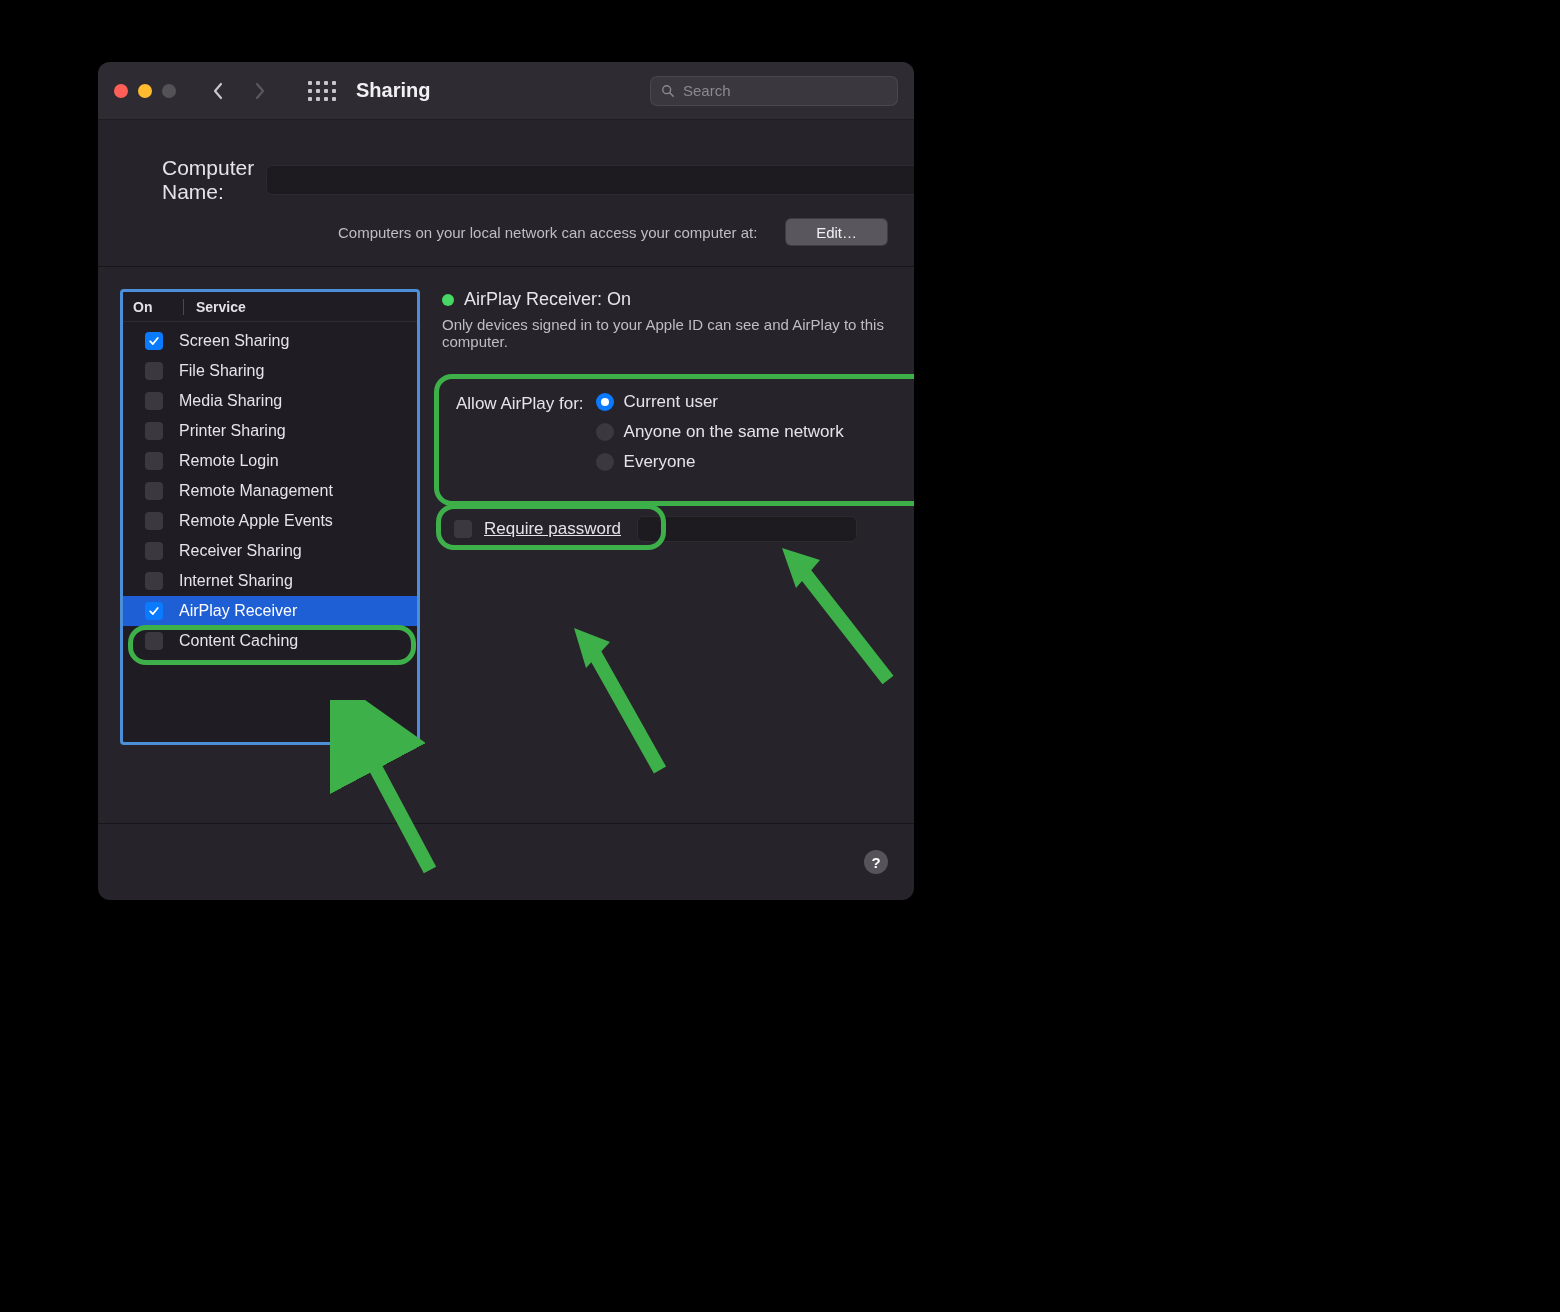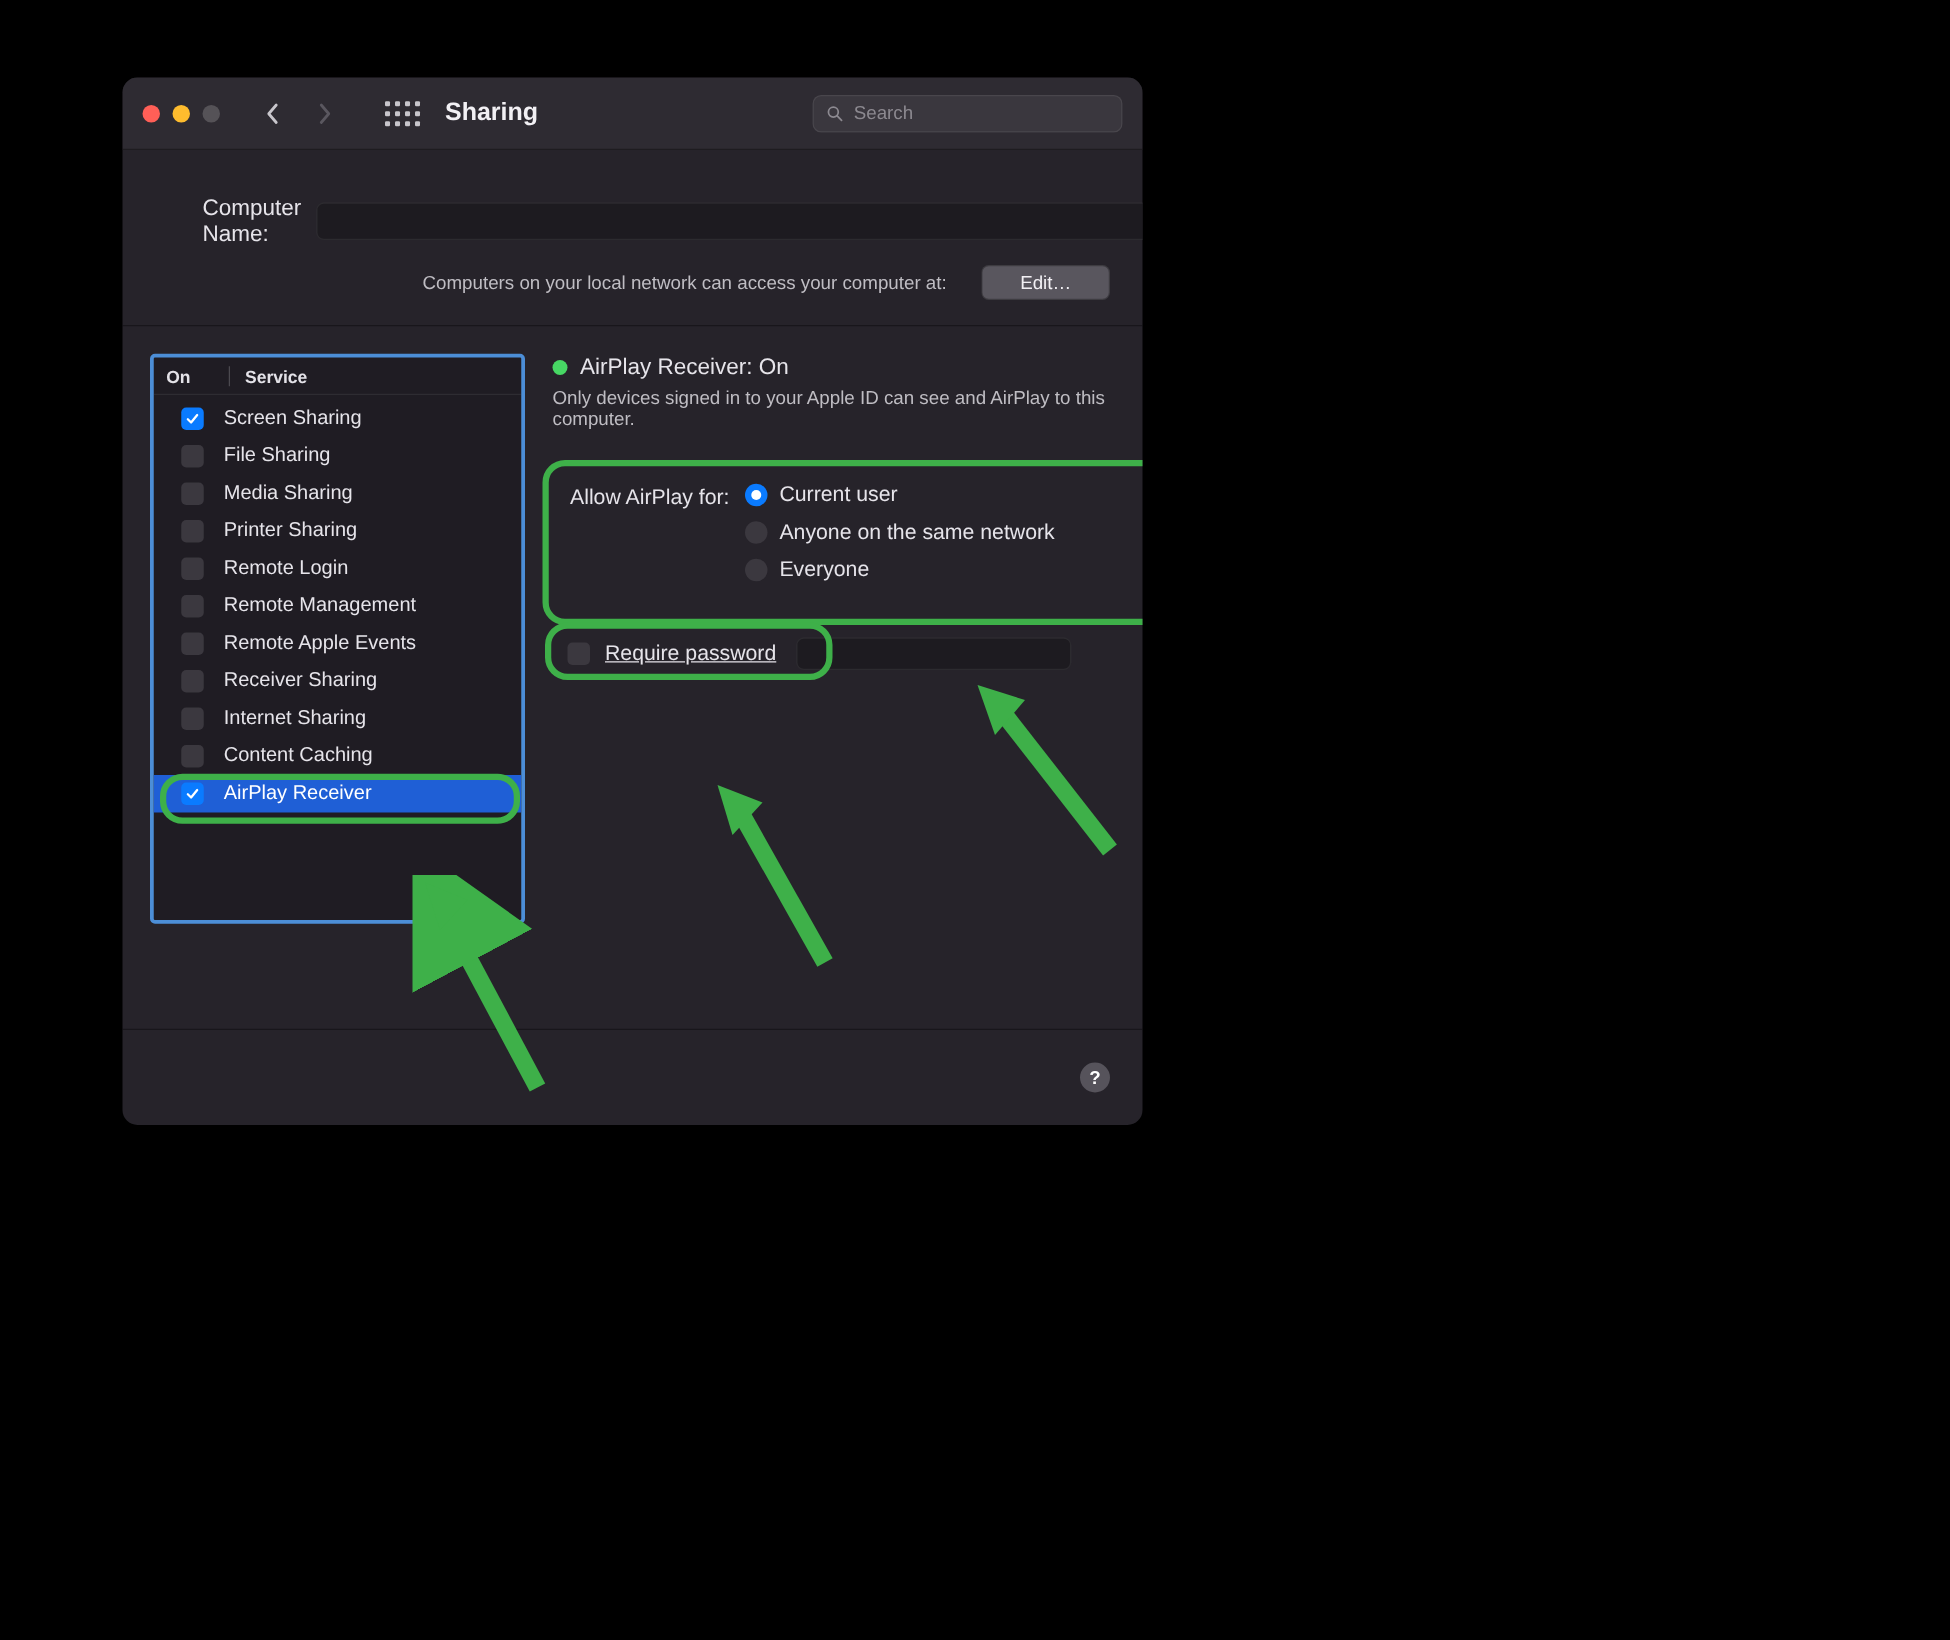--- a/index.html
+++ b/index.html
@@ -71,21 +71,21 @@
   
   .upper {
     padding: 36px 24px 20px 24px;
     border-bottom: 1px solid rgba(0,0,0,0.35);
   }
   .name-row {
     display: flex; align-items: center; gap: 12px;
     margin-left: 40px;
     margin-bottom: 14px;
   }
-  .name-row label { color: #e6e4ea; font-size: 18px; }
+  .name-row label { color: #e6e4ea; font-size: 21px; }
   .name-input {
     flex: 0 0 698px;
     height: 30px;
     background: #1d1b20;
     border: 0.5px solid rgba(255,255,255,0.07);
     border-radius: 6px;
     color: #ddd; font-size: 15px;
     padding: 0 10px;
   }
   .hint-row {
@@ -310,31 +310,31 @@
               <span class="svc-label">Remote Apple Events</span>
             </div>
             <div class="service-row">
               <div class="cb"></div>
               <span class="svc-label">Receiver Sharing</span>
             </div>
             <div class="service-row">
               <div class="cb"></div>
               <span class="svc-label">Internet Sharing</span>
             </div>
-            <div class="service-row">
-              <div class="cb"></div>
-              <span class="svc-label">Content Caching</span>
-            </div>
             <div class="service-row selected">
               <div class="cb checked">
                 <svg viewBox="0 0 16 16">
                   <path d="M3 8.5 L6.5 12 L13 4" stroke="#fff" stroke-width="2.4" fill="none" stroke-linecap="round" stroke-linejoin="round"></path>
                 </svg>
               </div>
               <span class="svc-label">AirPlay Receiver</span>
+            </div>
+            <div class="service-row">
+              <div class="cb"></div>
+              <span class="svc-label">Content Caching</span>
             </div>
           </div>
       </div>
       <div class="pill" style="left:8px; top:336px; width:288px; height:40px;"></div>
     </div>
 
     <div class="detail">
       <div class="status-row">
         <span class="status-dot"></span>
         <span class="status-text">AirPlay Receiver: On</span>

